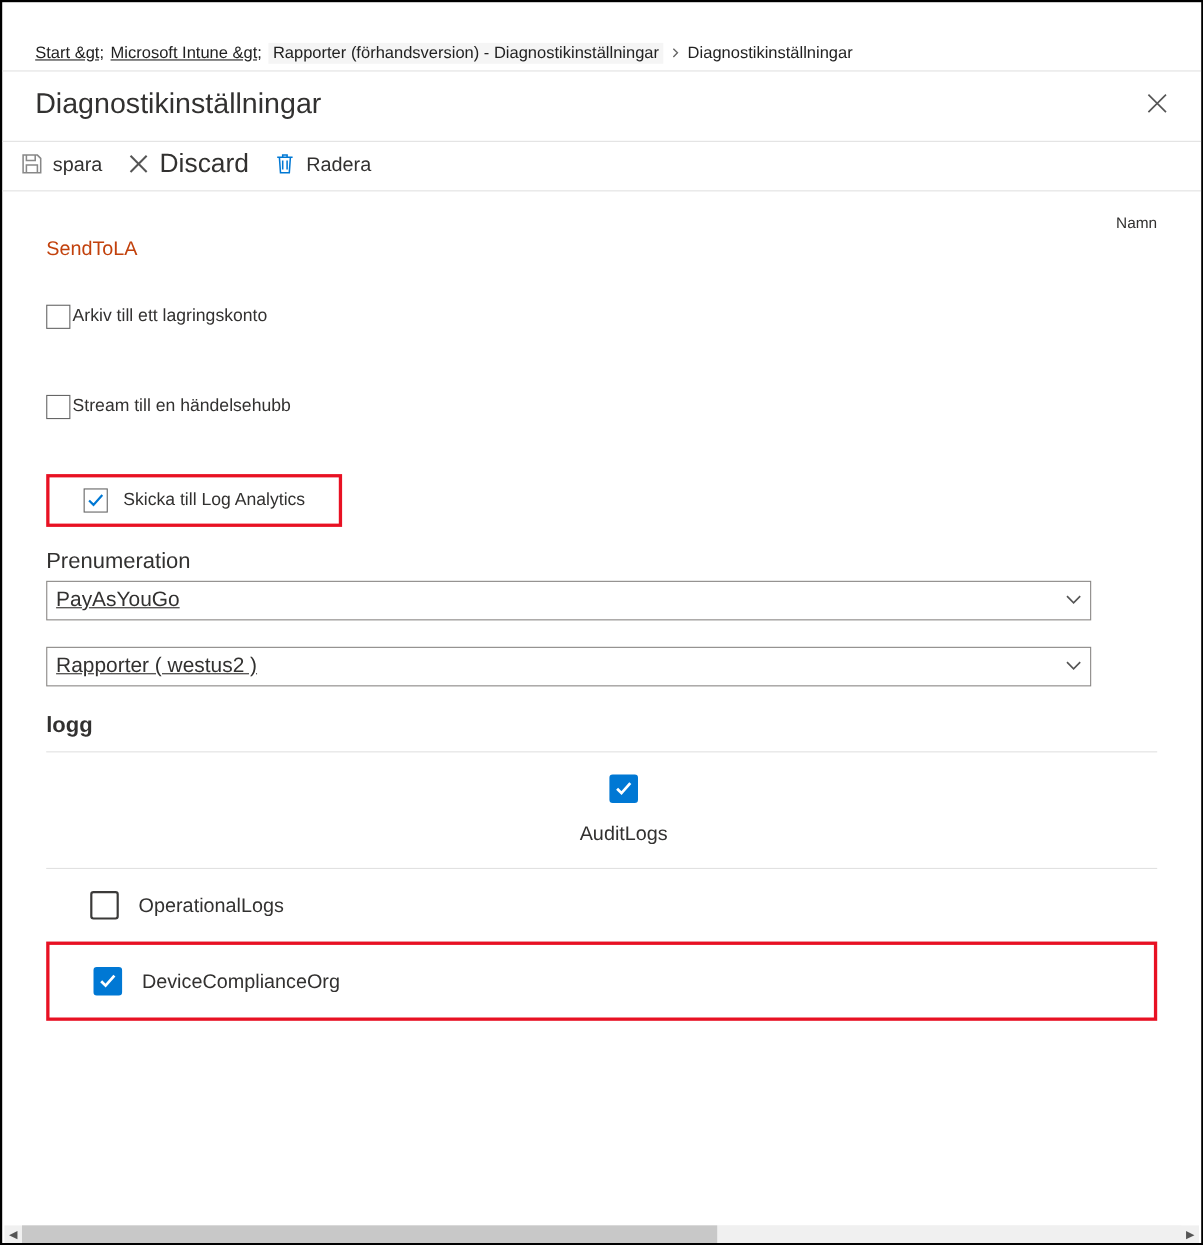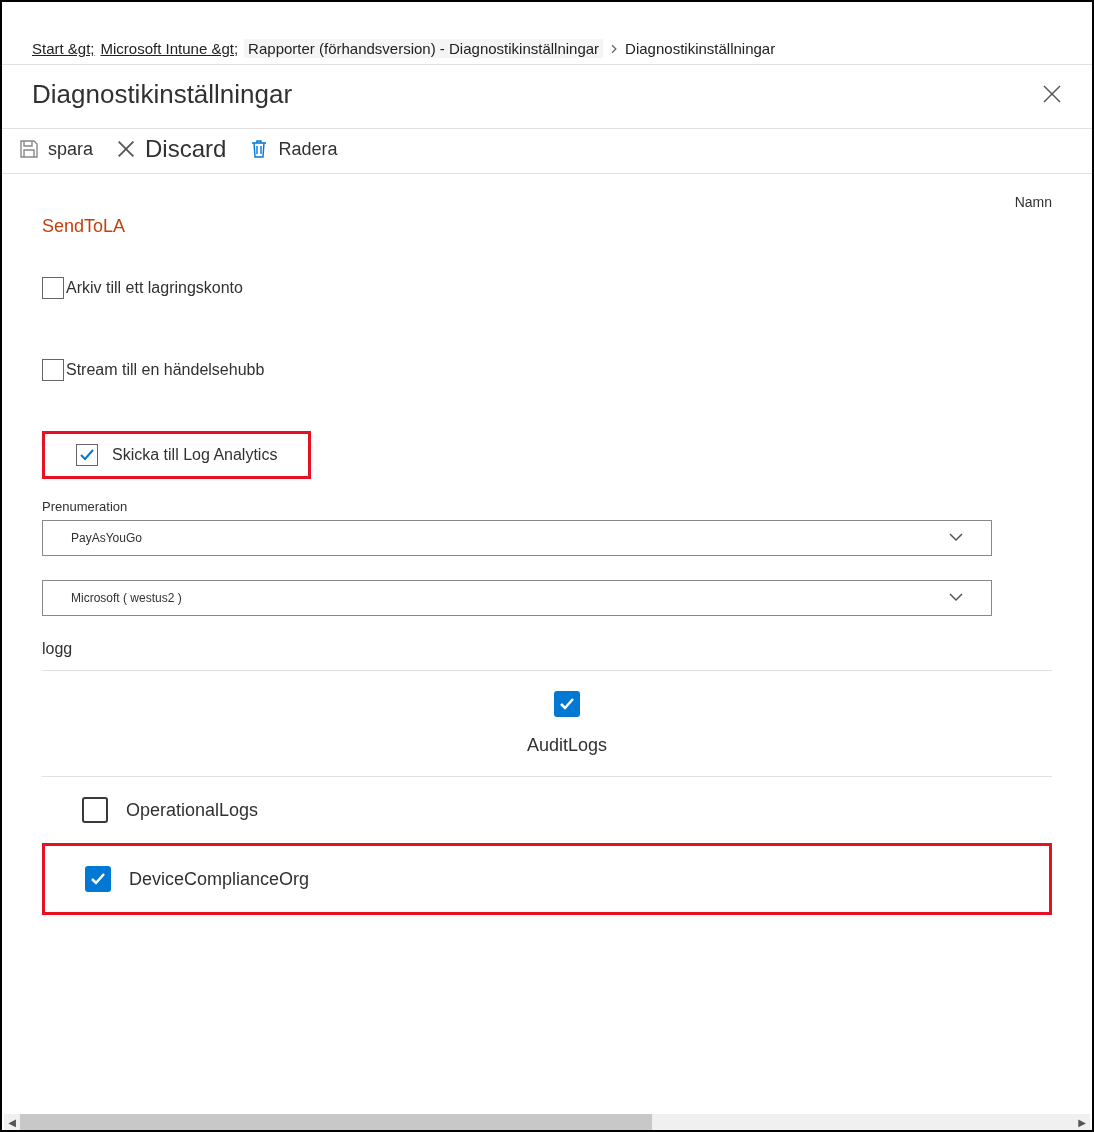--- a/index.html
+++ b/index.html
@@ -31,26 +31,26 @@
 
     .checkbox-row { display: flex; align-items: center; gap: 2px; padding: 10px 0; margin-bottom: 40px; }
     .checkbox-box { width: 22px; height: 22px; border: 1.5px solid #666; display: inline-flex; align-items: center; justify-content: center; background: #fff; }
     .checkbox-box.checked svg { display: block; }
     .checkbox-box svg { display: none; }
     .checkbox-label { font-size: 16px; }
 
     .highlight-red { border: 3px solid #e81123; padding: 10px 31px; display: inline-flex; align-items: center; gap: 14px; margin-bottom: 20px; }
 
     .select-group { margin-bottom: 24px; }
-    .select-group .select-label { font-size: 13px; margin-bottom: 6px; }
-    .select-box { width: 100%; max-width: 950px; height: 36px; border: 1px solid #8a8886; display: flex; align-items: center; justify-content: space-between; padding: 0 28px; font-size: 12px; background: #fff; }
+    .select-group .select-label { font-size: 20px; margin-bottom: 6px; }
+    .select-box { width: 100%; max-width: 950px; height: 36px; border: 1px solid #8a8886; display: flex; align-items: center; justify-content: space-between; padding: 0 8px; font-size: 19px; background: #fff; text-decoration: underline; }
     .select-box .chev-down { font-size: 14px; color: #555; }
 
     .log-section { margin-top: 20px; }
-    .log-heading { font-size: 16px; font-weight: 400; margin-bottom: 12px; }
+    .log-heading { font-size: 20px; font-weight: 700; margin-bottom: 12px; }
     .log-row { display: flex; align-items: center; gap: 18px; padding: 20px 0 20px 40px; border-bottom: 1px solid #e1e1e1; }
     .log-row.first { border-top: 1px solid #e1e1e1; flex-direction: column; }
     .log-check { width: 26px; height: 26px; border: 2px solid #3b3a39; border-radius: 3px; display: inline-flex; align-items: center; justify-content: center; background: #fff; }
     .log-check.checked { background: #0078d4; border-color: #0078d4; }
     .log-check.checked svg { display: block; }
     .log-check svg { display: none; }
     .log-label { font-size: 18px; }
 
     .highlight-row { border: 3px solid #e81123; padding: 6px 14px 6px 36px; margin-top: -1px; }
     .highlight-row .log-row { border-bottom: none; padding: 14px 0 14px 4px; }
@@ -152,21 +152,21 @@
         <span class="chev-down">
           <svg width="14" height="10" viewBox="0 0 14 10">
               <path d="M1 1l6 6 6-6" stroke="#555" stroke-width="1.5" fill="none"></path>
             </svg>
         </span>
       </div>
     </div>
 
     <div class="select-group">
       <div class="select-box">
-        <span>Microsoft ( westus2 )</span>
+        <span>Rapporter ( westus2 )</span>
         <span class="chev-down">
           <svg width="14" height="10" viewBox="0 0 14 10">
               <path d="M1 1l6 6 6-6" stroke="#555" stroke-width="1.5" fill="none"></path>
             </svg>
         </span>
       </div>
     </div>
 
     <div class="log-section">
       <div class="log-heading">logg</div>

